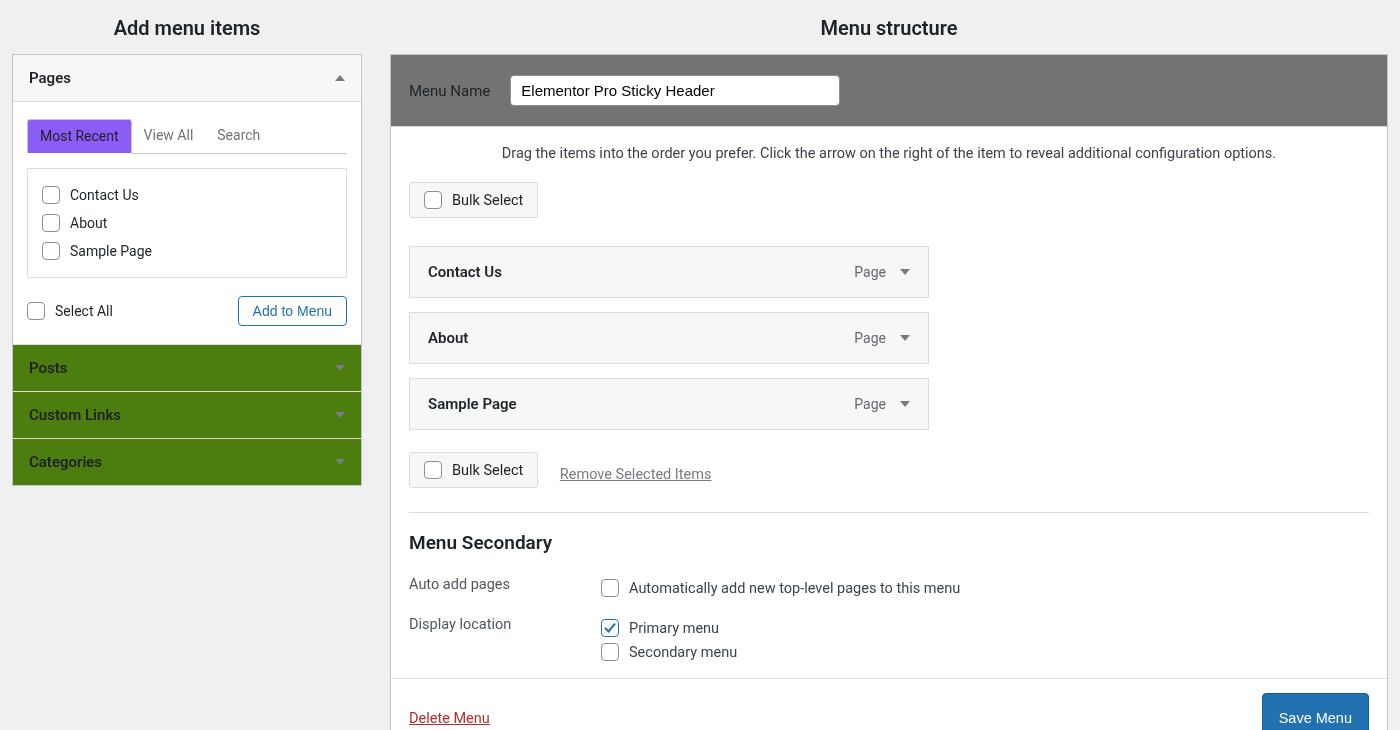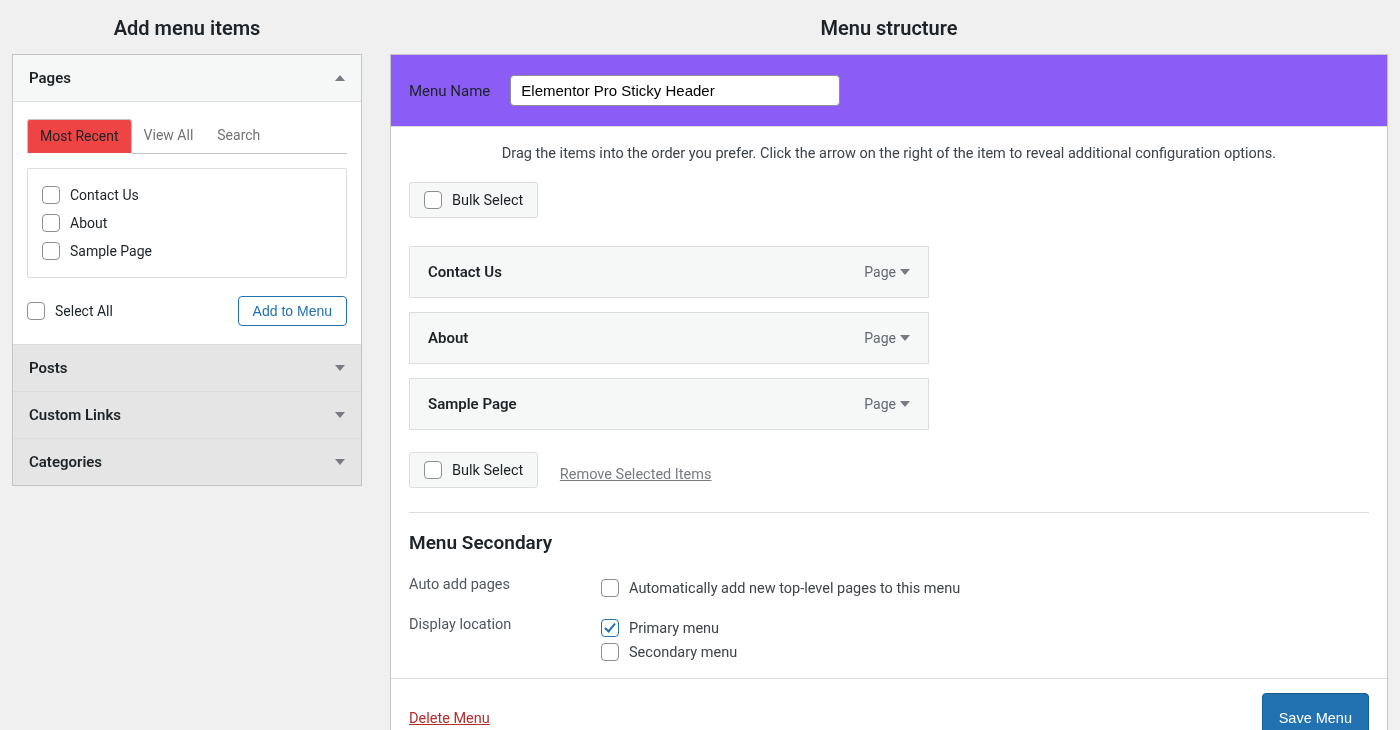--- a/index.html
+++ b/index.html
@@ -38,21 +38,21 @@
 .accordion-section:first-child { border-top: none; }
 .accordion-head {
   display: flex;
   align-items: center;
   justify-content: space-between;
   padding: 14px 16px;
   font-size: 15px;
   font-weight: 600;
   cursor: pointer;
   user-select: none;
-  background: #e5e5e5;
+  background: #4d7c0f;
 }
 .accordion-head.expanded { background: #f6f7f7; border-bottom: 1px solid #dcdcde; }
 .tri {
   width: 0; height: 0;
   border-left: 5px solid transparent;
   border-right: 5px solid transparent;
 }
 .tri-down { border-top: 6px solid #787c82; }
 .tri-up { border-bottom: 6px solid #787c82; }
 
@@ -66,21 +66,21 @@
 .tab {
   padding: 8px 12px 9px;
   font-size: 14px;
   color: #737373;
   cursor: pointer;
   position: relative;
   top: 1px;
 }
 .tab.active {
   color: #1d2327;
-  background: #ef4444;
+  background: #8b5cf6;
   border: 1px solid #c3c4c7;
   border-bottom: 1px solid #fff;
   border-radius: 3px 3px 0 0;
 }
 
 .page-list {
   border: 1px solid #dcdcde;
   padding: 12px 14px;
   border-radius: 2px;
 }
@@ -129,21 +129,21 @@
   font-size: 14px;
   cursor: pointer;
 }
 
 
 .menu-box {
   border: 1px solid #c3c4c7;
   background: #fff;
 }
 .menu-head {
-  background: #8b5cf6;
+  background: #737373;
   border-bottom: 1px solid #dcdcde;
   padding: 20px 18px;
   display: flex;
   align-items: center;
   gap: 20px;
 }
 .menu-head label { font-size: 15px; }
 .text-input {
   border: 1px solid #8c8f94;
   border-radius: 4px;
@@ -177,21 +177,21 @@
   display: flex;
   align-items: center;
   justify-content: space-between;
   margin-bottom: 14px;
   cursor: move;
 }
 .menu-item .title { font-weight: 600; font-size: 15px; }
 .menu-item .right {
   display: flex;
   align-items: center;
-  gap: 4px;
+  gap: 14px;
   color: #646970;
 }
 
 .link-muted {
   color: #787c82;
   text-decoration: underline;
   margin-left: 18px;
   font-size: 14.5px;
 }
 

